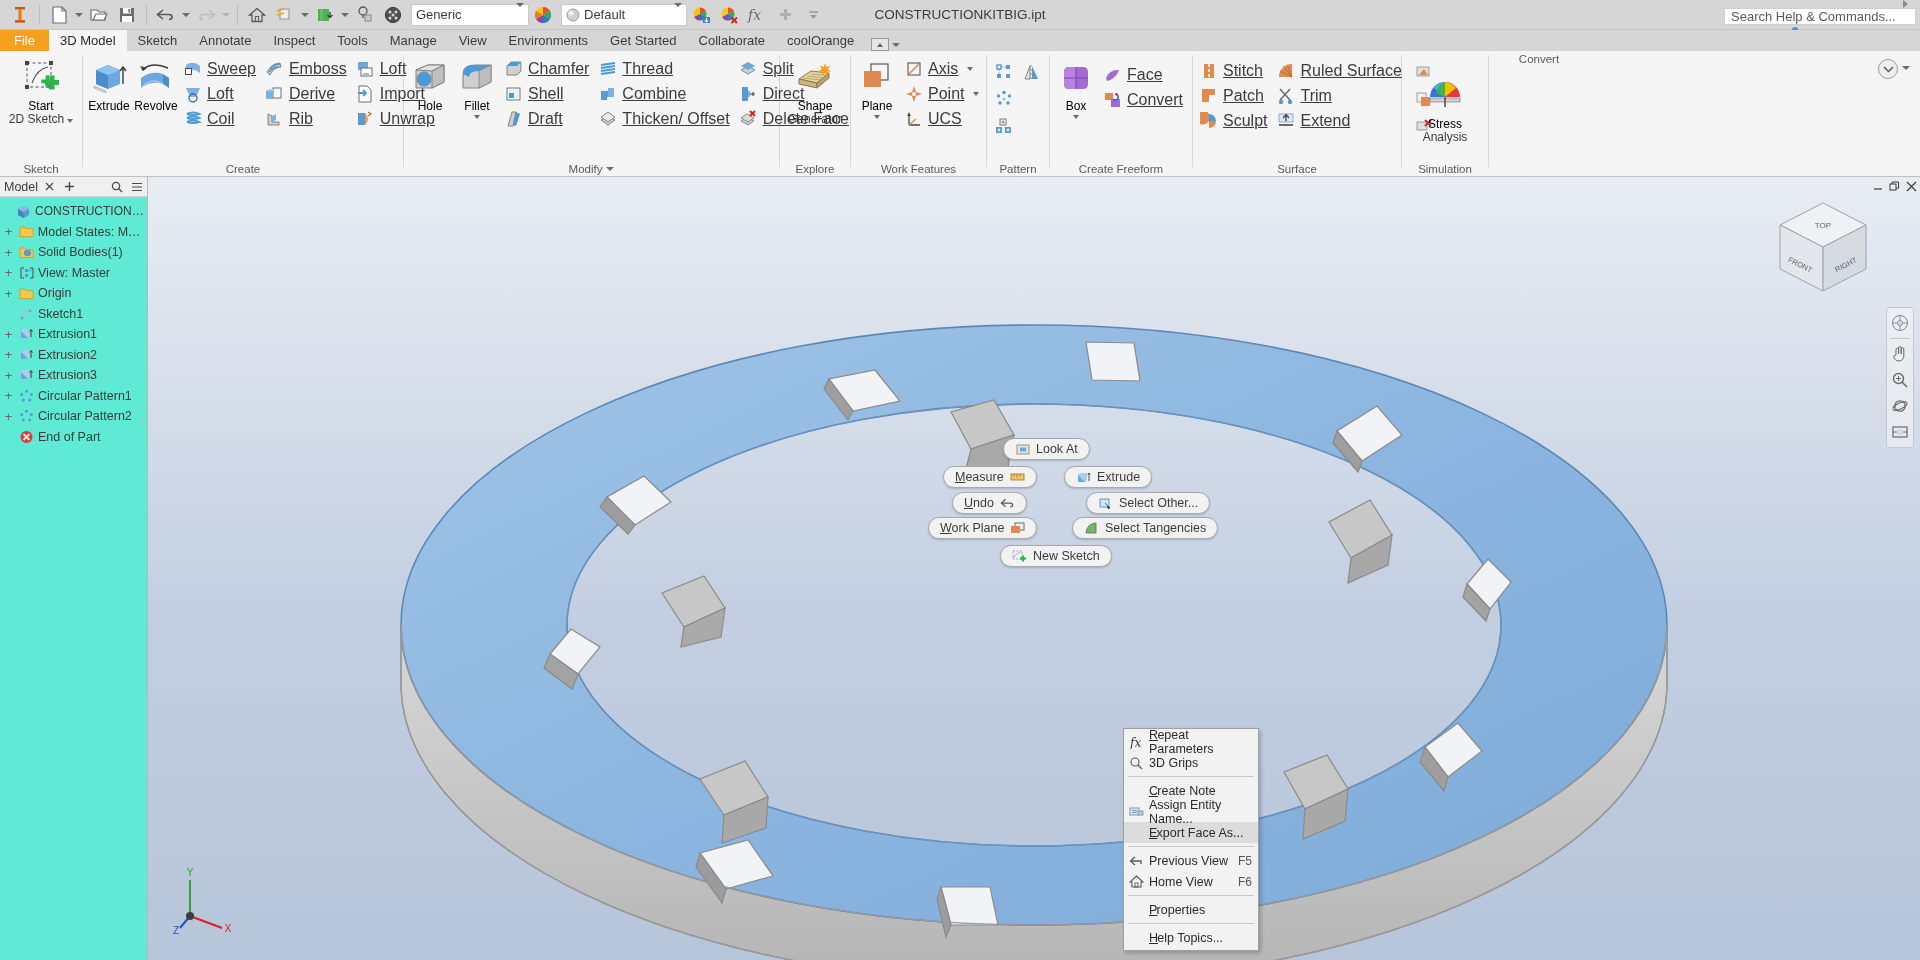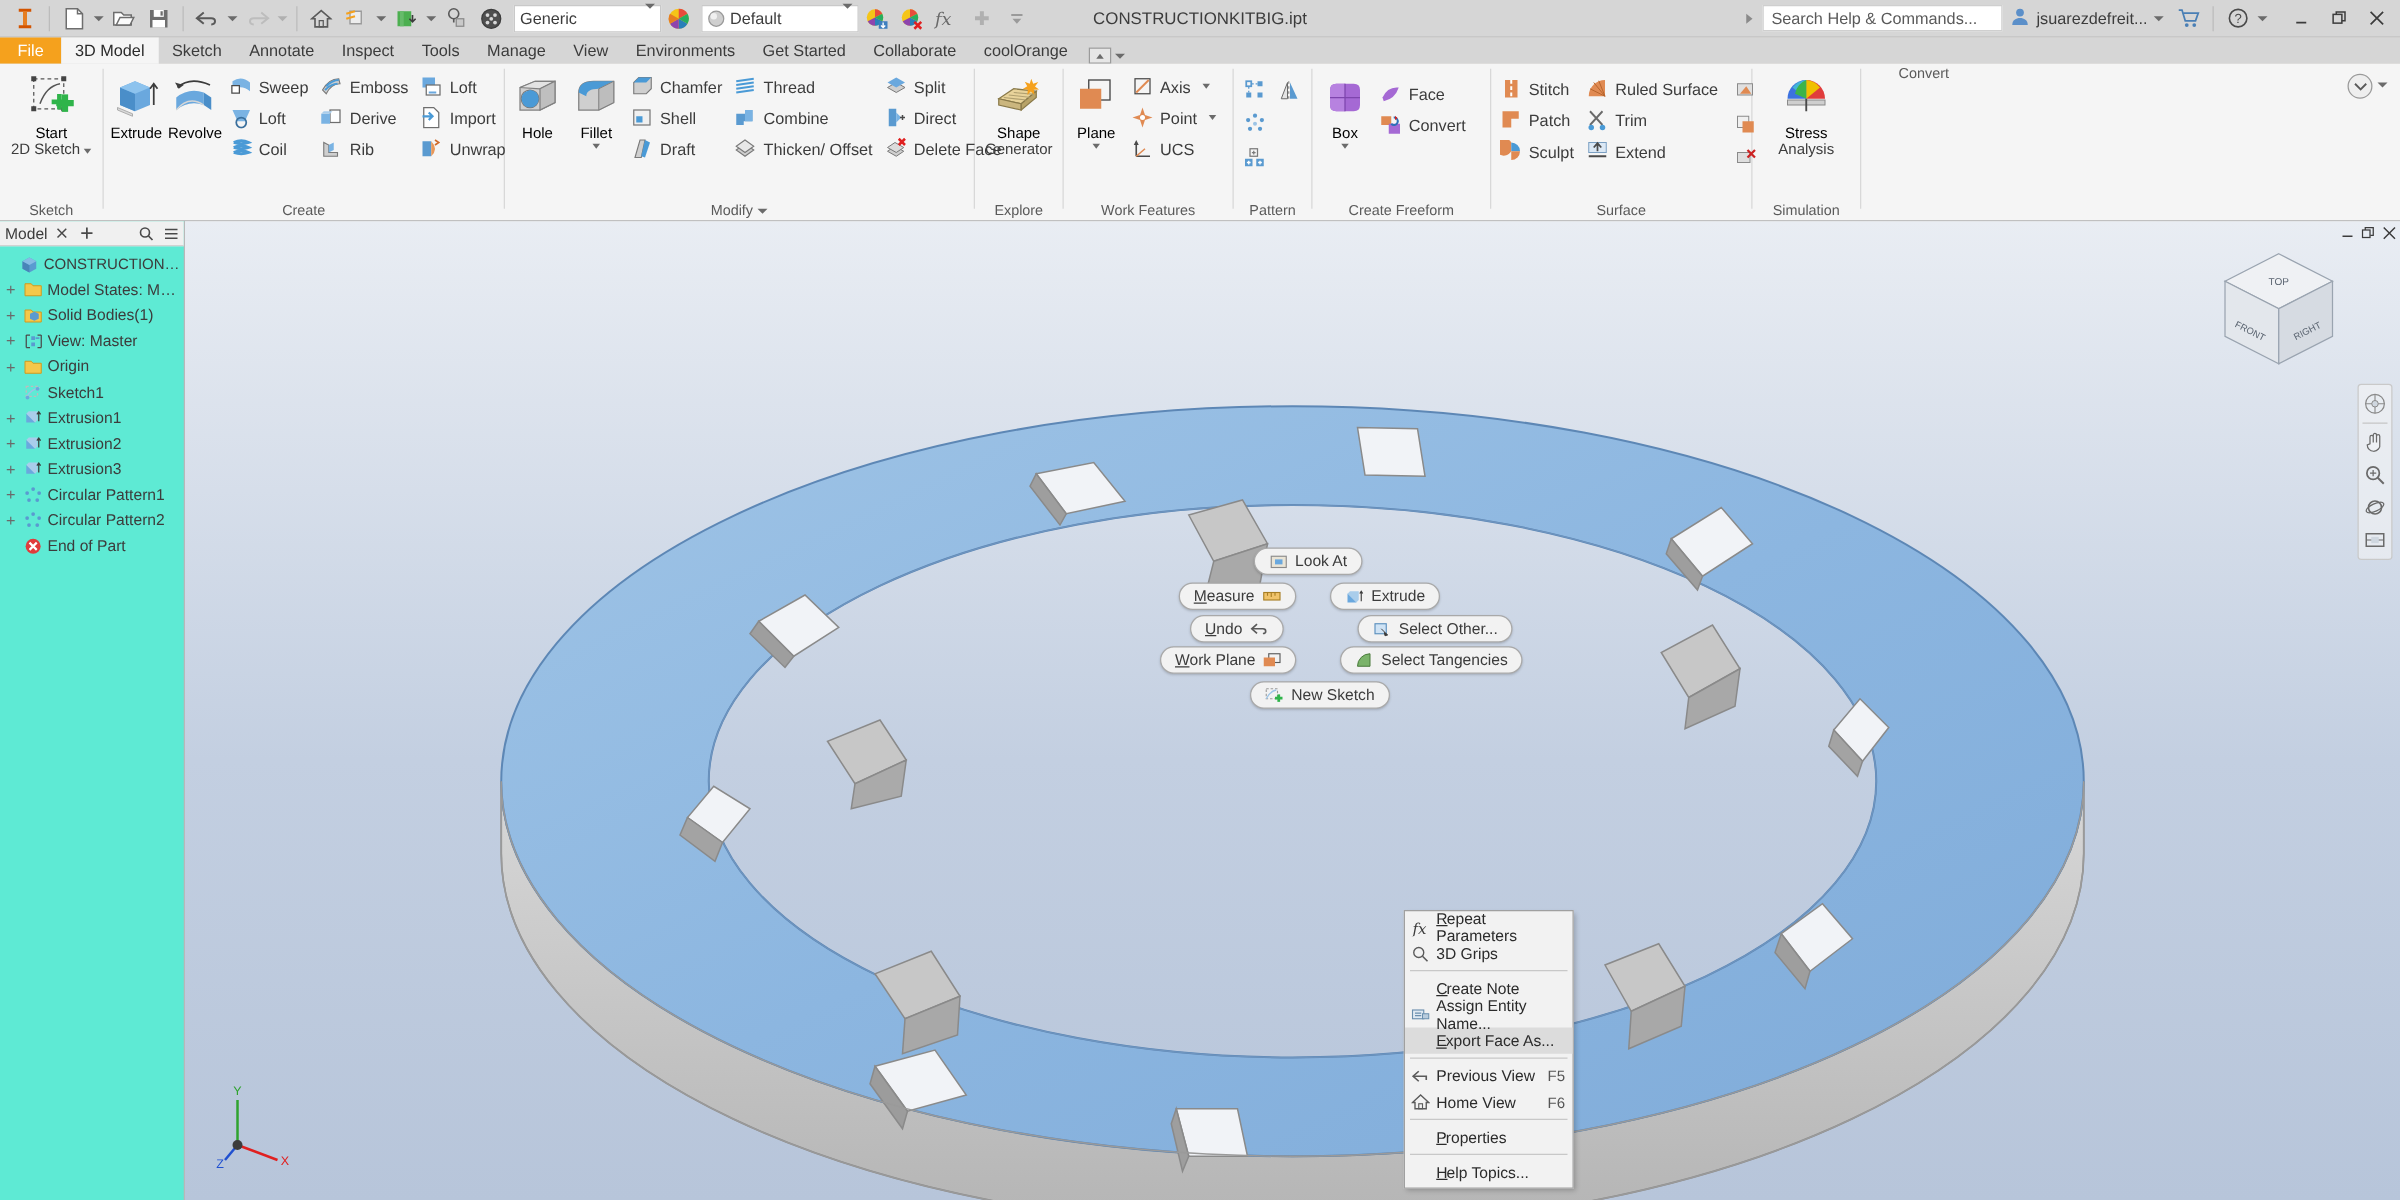--- a/index.html
+++ b/index.html
@@ -34,21 +34,21 @@
   }
   .combo .combo-text { font-size:13px; color:#3c3c3c; white-space:nowrap; }
   .combo.generic { width:118px; }
   .combo.appearance { width:126px; }
   .combo .combo-arrow { margin-left:auto; }
 
   .doc-title {
     position:absolute; left:0; right:0; text-align:center; font-size:13.5px; color:#3c3c3c;
     pointer-events:none;
   }
-  .title-right { margin-left:auto; display:flex; align-items:center; height:30px; padding-right:4px; }
+  .title-right { margin-left:auto; display:flex; align-items:flex-end; height:30px; padding-right:4px;flex-direction:column; }
   .search-box {
     width:192px; height:21px; background:#fff; border:1px solid #cfcfcf;
     display:flex; align-items:center; padding:0 6px; font-size:13px; color:#5a5a5a;
   }
   .tri-right { width:0;height:0;border-top:4px solid transparent;border-bottom:4px solid transparent;border-left:5px solid #8a8a8a; margin-right:8px;}
   .user-chip { display:flex; align-items:center; gap:5px; padding:0 6px; height:26px; cursor:pointer; font-size:13px; color:#3c3c3c;}
   .win-btns { display:flex; align-items:center; margin-left:10px; }
   .win-btn { width:30px; height:28px; display:flex; align-items:center; justify-content:center; cursor:pointer; }
 
   
@@ -86,21 +86,21 @@
   .big-btn .bl { font-size:12px; text-align:center; line-height:13px; color:#000000; margin-top:2px; white-space:nowrap;}
   .big-btn .bl2 { font-size:12px; text-align:center; line-height:13px; color:#3c3c3c; white-space:nowrap;}
   .dd-caret { width:0;height:0;border-left:3.5px solid transparent;border-right:3.5px solid transparent;border-top:4px solid #6b6b6b; margin-top:2px;}
 
   .col-stack { display:flex; flex-direction:column; gap:1px; padding-top:2px;}
   .sm-btn {
     display:flex; align-items:center; gap:5px; padding:2px 5px 2px 3px; cursor:pointer;
     border-radius:2px; height:24px; white-space:nowrap;
   }
   .sm-btn .si { width:19px; height:19px; display:flex; align-items:center; justify-content:center; flex:0 0 19px;}
-  .sm-btn .sl { font-size:13px; color:#3c3c3c; }
+  .sm-btn .sl { font-size:16px; color:#3c3c3c;text-decoration:underline; }
   .sm-btn .scaret { width:0;height:0;border-left:3.5px solid transparent;border-right:3.5px solid transparent;border-top:4px solid #6b6b6b; margin-left:4px;}
 
   .icon-grid { display:flex; flex-direction:column; gap:3px; padding:5px 4px 0 4px;}
   .icon-row { display:flex; gap:4px; }
   .tiny-btn { width:24px;height:24px; display:flex;align-items:center;justify-content:center; cursor:pointer; border-radius:2px;}
 
   .ribbon-right-stub { margin-left:auto; display:flex; align-items:flex-start; padding:8px 10px 0 0;}
   .stub-circle { width:20px;height:20px;border-radius:50%;border:1px solid #9a9a9a;background:#eee;display:flex;align-items:center;justify-content:center;}
 
   
@@ -968,21 +968,21 @@
                 </svg>
             </div>
           </div>
         </div>
       </div>
       <div class="panel-label">Surface</div>
     </div>
     <div class="panel-divider"></div>
 
     <div class="panel" style="width:86px;">
-      <div class="panel-body" style="justify-content:center;">
+      <div class="panel-body" style="justify-content:center;align-items:center;">
         <div class="big-btn" style="min-width:76px;">
           <span class="bi">
             <svg width="40" height="34" viewBox="0 0 40 34">
               <path d="M20 3 A15 15 0 0 1 35 18 L20 18 Z" fill="#e03c3c"></path>
               <path d="M20 3 A15 15 0 0 0 5 18 L20 18 Z" fill="#3c72e0"></path>
               <path d="M9 9 A15 15 0 0 1 20 3 L20 18 Z" fill="#41b5d4"></path>
               <path d="M20 3 A15 15 0 0 1 31 9 L20 18 Z" fill="#f0c000"></path>
               <path d="M11 14 A15 15 0 0 1 20 3 L20 18 Z" fill="#3cb44a"></path>
               <rect x="5" y="19" width="30" height="4" fill="#cfcfcf" stroke="#8a8a8a" stroke-width=".8"></rect>
               <path d="M20 18 L20 28" stroke="#4a4a4a" stroke-width="1.5"></path>

